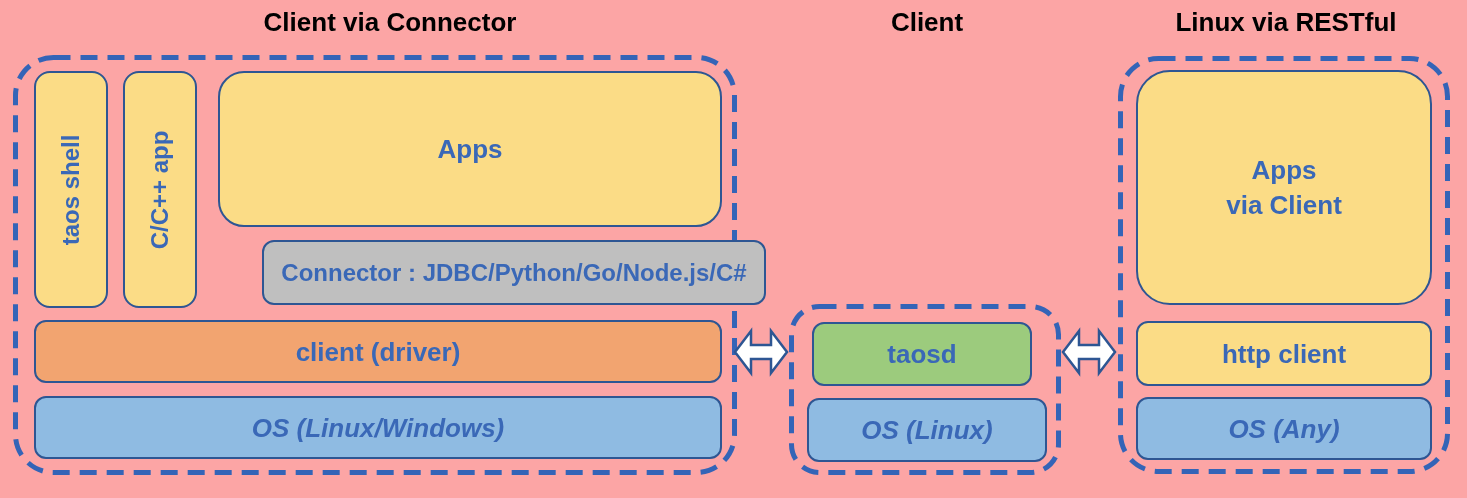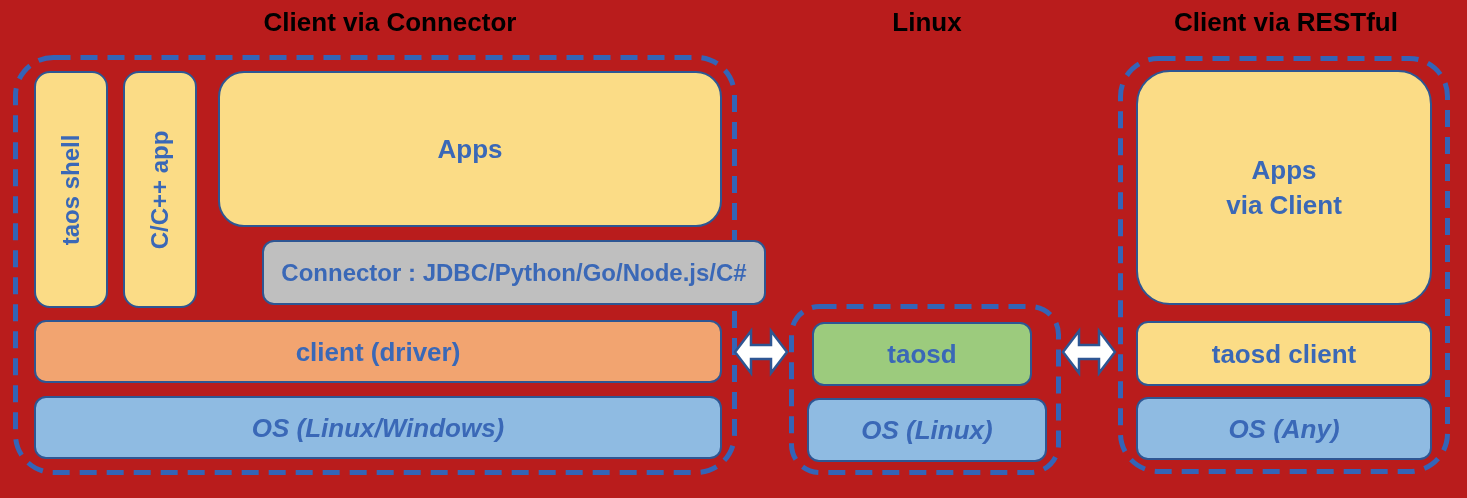--- a/index.html
+++ b/index.html
@@ -5,21 +5,21 @@
   html, body {
     margin: 0;
     padding: 0;
     background: #ffffff;
     font-family: "Liberation Sans", "DejaVu Sans", sans-serif;
   }
   .canvas {
     position: relative;
     width: 1467px;
     height: 498px;
-    background: #b91c1c;
+    background: #fca5a5;
     overflow: hidden;
   }
   .bg-svg {
     position: absolute;
     left: 0; top: 0;
     width: 1467px;
     height: 498px;
   }
   .dash-rect {
     fill: none;
@@ -104,22 +104,22 @@
 
   <svg class="bg-svg" viewBox="0 0 1467 498">
     <rect class="dash-rect" x="15.5" y="57.5" width="719" height="415" rx="38"></rect>
     <rect class="dash-rect" x="791.5" y="306.5" width="267" height="166" rx="28"></rect>
     <rect class="dash-rect" x="1120.5" y="58.5" width="327" height="413" rx="38"></rect>
     <path class="arrow-shape" transform="translate(735,331)" d="M0,21 L16,0 L16,14 L36,14 L36,0 L52,21 L36,42 L36,28 L16,28 L16,42 Z"></path>
     <path class="arrow-shape" transform="translate(1063,331)" d="M0,21 L16,0 L16,14 L36,14 L36,0 L52,21 L36,42 L36,28 L16,28 L16,42 Z"></path>
   </svg>
 
   <div class="sec-title" id="title-connector">Client via Connector</div>
-  <div class="sec-title" id="title-server">Linux</div>
-  <div class="sec-title" id="title-restful">Client via RESTful</div>
+  <div class="sec-title" id="title-server">Client</div>
+  <div class="sec-title" id="title-restful">Linux via RESTful</div>
 
   <div class="box vertical bg-yellow r-md" id="box-taos-shell">
     <span class="lbl">taos shell</span>
   </div>
   <div class="box vertical bg-yellow r-md" id="box-cpp-app">
     <span class="lbl">C/C++ app</span>
   </div>
   <div class="box bg-yellow r-lg" id="box-apps">
     <span class="lbl">Apps</span>
   </div>
@@ -140,19 +140,19 @@
     <span class="lbl">OS (Linux)</span>
   </div>
 
   <div class="box bg-yellow r-xl" id="box-apps-restful">
     <span class="lbl">
       <span>Apps</span><br>
       <span>via Client</span>
     </span>
   </div>
   <div class="box bg-yellow r-sm" id="box-http-client">
-    <span class="lbl">taosd client</span>
+    <span class="lbl">http client</span>
   </div>
   <div class="box bg-blue r-sm" id="box-os-right">
     <span class="lbl">OS (Any)</span>
   </div>
 
 </div>
 
 </body></html>

